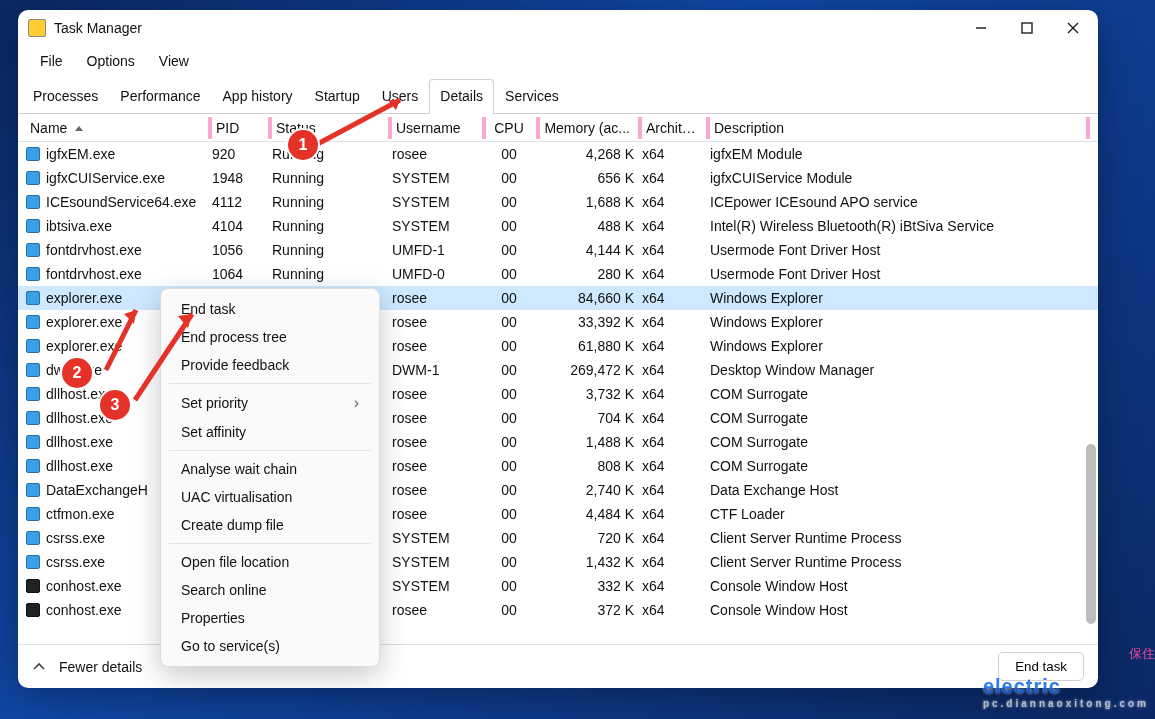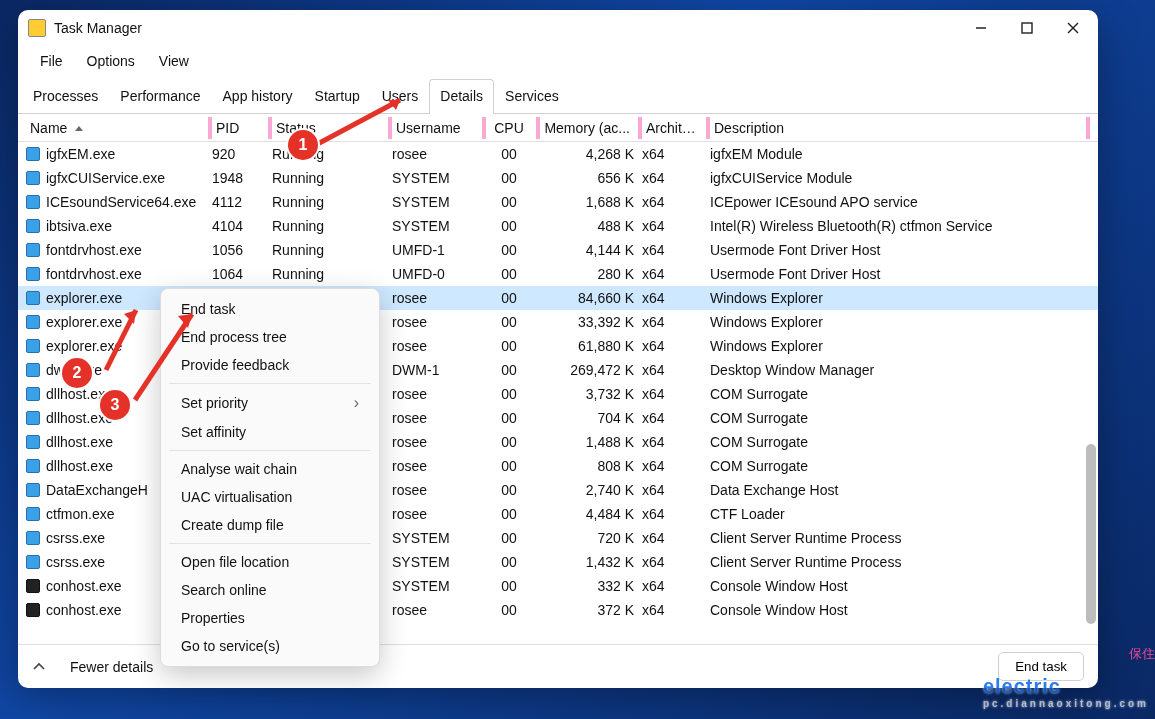--- a/index.html
+++ b/index.html
@@ -70,21 +70,21 @@
   .tbody{ position:absolute; top:28px; left:0; right:0; bottom:0; overflow:hidden;}
   .row{ height:24px; padding:0 4px; }
   .row .cell{ padding:2px 4px; white-space:nowrap; overflow:hidden; text-overflow:ellipsis;}
   .row.selected{ background:#cde8ff;}
   .row .namecell{ display:flex; align-items:center; gap:6px;}
   .picon{ width:14px;height:14px; background:#3aa0e8; border:1px solid #2c6ea8; border-radius:2px; flex:none;}
   .picon.dark{ background:#222;border-color:#111;}
   
   .vscroll{ position:absolute; right:2px; top:330px; width:10px; height:180px; background:#bdbdbd; border-radius:5px;}
   
-  .footer{ height:44px; border-top:1px solid #e0e0e0; display:flex; align-items:center; padding:0 14px; gap:24px;}
+  .footer{ height:44px; border-top:1px solid #e0e0e0; display:flex; align-items:center; padding:0 14px; gap:13px;}
   .footer .chev{width:14px;height:14px;}
   .footer .spacer{flex:1;}
   .footer .endtask{ padding:6px 16px; border:1px solid #cfcfcf; border-radius:5px; background:#fff;}
   
   .ctxmenu{
     position:absolute; left:160px; top:288px; width:220px;
     background:#fafafa; border:1px solid #ddd; border-radius:8px;
     box-shadow:0 8px 28px rgba(0,0,0,.22);
     padding:6px 0;
     z-index:50;
@@ -199,21 +199,21 @@
           <div class="cell namecell">
             <span class="picon"></span>
             <span>ibtsiva.exe</span>
           </div>
           <div class="cell">4104</div>
           <div class="cell">Running</div>
           <div class="cell">SYSTEM</div>
           <div class="cell c5">00</div>
           <div class="cell c6">488 K</div>
           <div class="cell">x64</div>
-          <div class="cell">Intel(R) Wireless Bluetooth(R) ctfmon Service</div>
+          <div class="cell">Intel(R) Wireless Bluetooth(R) iBtSiva Service</div>
         </div>
         <div class="row">
           <div class="cell namecell">
             <span class="picon"></span>
             <span>fontdrvhost.exe</span>
           </div>
           <div class="cell">1056</div>
           <div class="cell">Running</div>
           <div class="cell">UMFD-1</div>
           <div class="cell c5">00</div>

